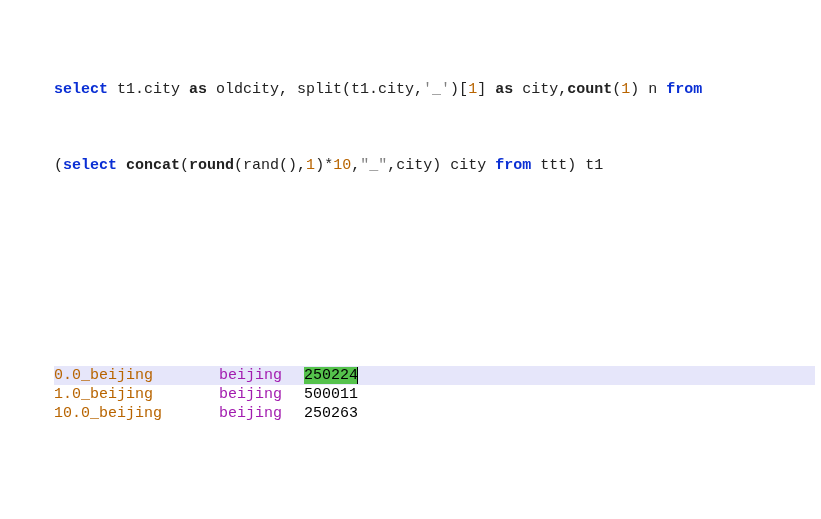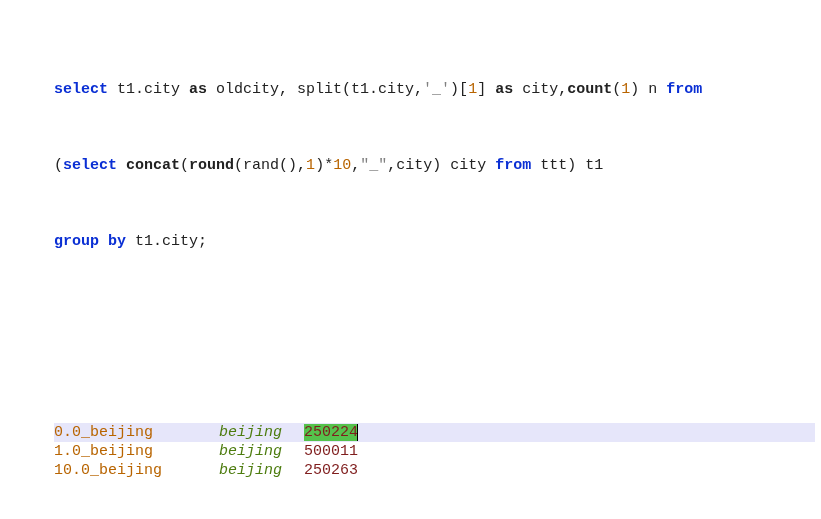--- a/index.html
+++ b/index.html
@@ -27,34 +27,33 @@
   .header-row { color: #222; }
   .table-row { display:block; }
   .table-row.highlight { background: #e6e6fa; }   
   .sel { background:#55c24c; }                    
   .caret { border-right: 1px solid #000; margin-left:-1px; }
   .col-oldcity { display:inline-block; width: 165px; }
   .col-city    { display:inline-block; width: 85px; }
   .col-num     { display:inline-block; }
   .block-sep { height: 20px; }
   .val-oldcity { color:#b86400; }
-  .val-city    { color:#4d7c0f;font-style:italic; }
-  .val-num     { color:#7f1d1d;border-radius:8px; }
+  .val-city    { color:#a21caf; }
+  .val-num     { color:#000000;border-radius:8px; }
 </style>
 </head>
 <body>
 
 <div class="editor">
 
   
   <span class="line"><span class="kw">select</span><span class="plain"> t1.city </span><span class="fn">as</span><span class="plain"> oldcity, split(t1.city,</span><span class="str">'_'</span><span class="plain">)[</span><span class="num">1</span><span class="plain">] </span><span class="fn">as</span><span class="plain"> city,</span><span class="fn">count</span><span class="plain">(</span><span class="num">1</span><span class="plain">) n </span><span class="kw">from</span></span>
 
   <span class="line"><span class="plain">(</span><span class="kw">select</span><span class="plain"> </span><span class="fn">concat</span><span class="plain">(</span><span class="fn">round</span><span class="plain">(rand(),</span><span class="num">1</span><span class="plain">)*</span><span class="num">10</span><span class="plain">,</span><span class="str">"_"</span><span class="plain">,city) city </span><span class="kw">from</span><span class="plain"> ttt) t1</span></span>
 
-  <span class="line"><span class="kw">group</span><span class="plain"> </span><span class="kw">by</span><span class="plain"> t1.city;</span></span>
 
   <div class="block-sep"></div>
 
   
 
   <div id="result-rows"><span class="table-row line highlight"><span class="col-oldcity val-oldcity">0.0_beijing</span><span class="col-city val-city">beijing</span><span class="col-num val-num"><span class="sel">250224</span><span class="caret"></span></span></span><span class="table-row line"><span class="col-oldcity val-oldcity">1.0_beijing</span><span class="col-city val-city">beijing</span><span class="col-num val-num">500011</span></span><span class="table-row line"><span class="col-oldcity val-oldcity">10.0_beijing</span><span class="col-city val-city">beijing</span><span class="col-num val-num">250263</span></span></div>
 
   
   
 

